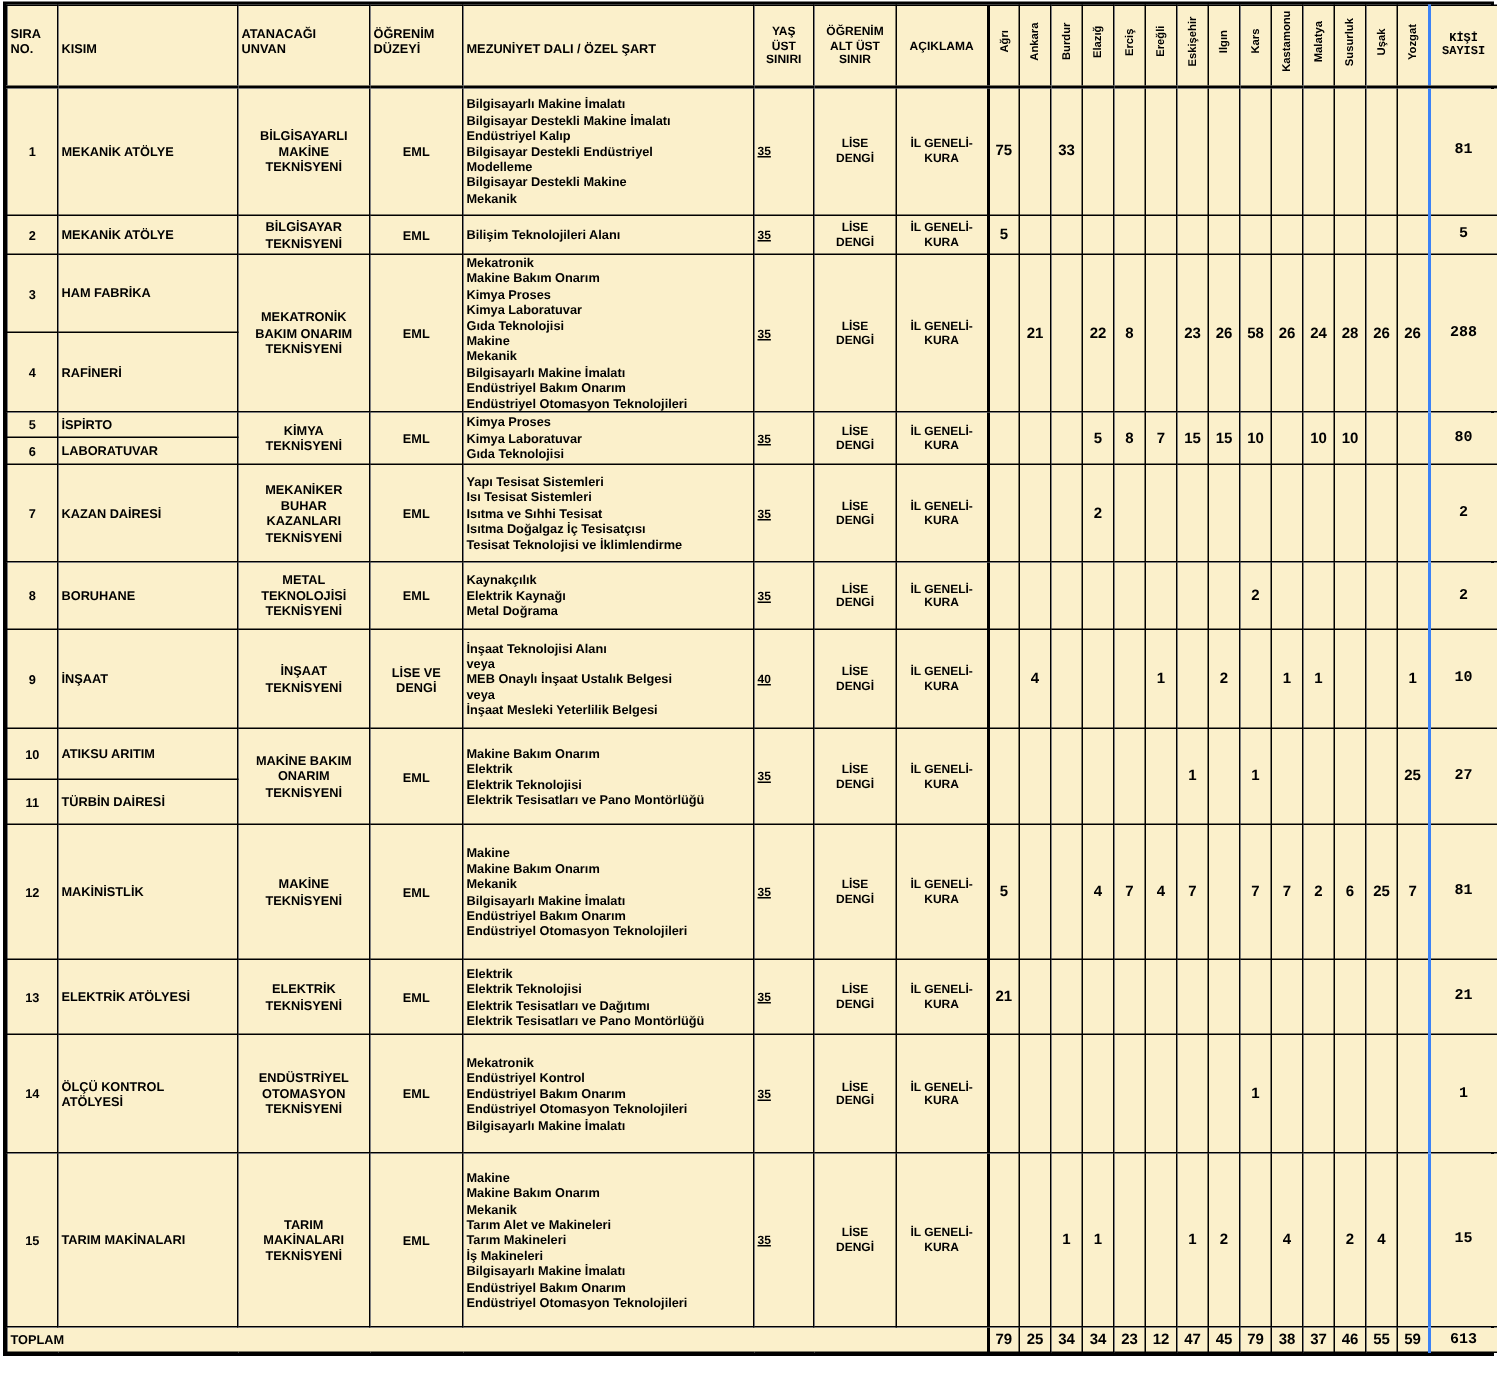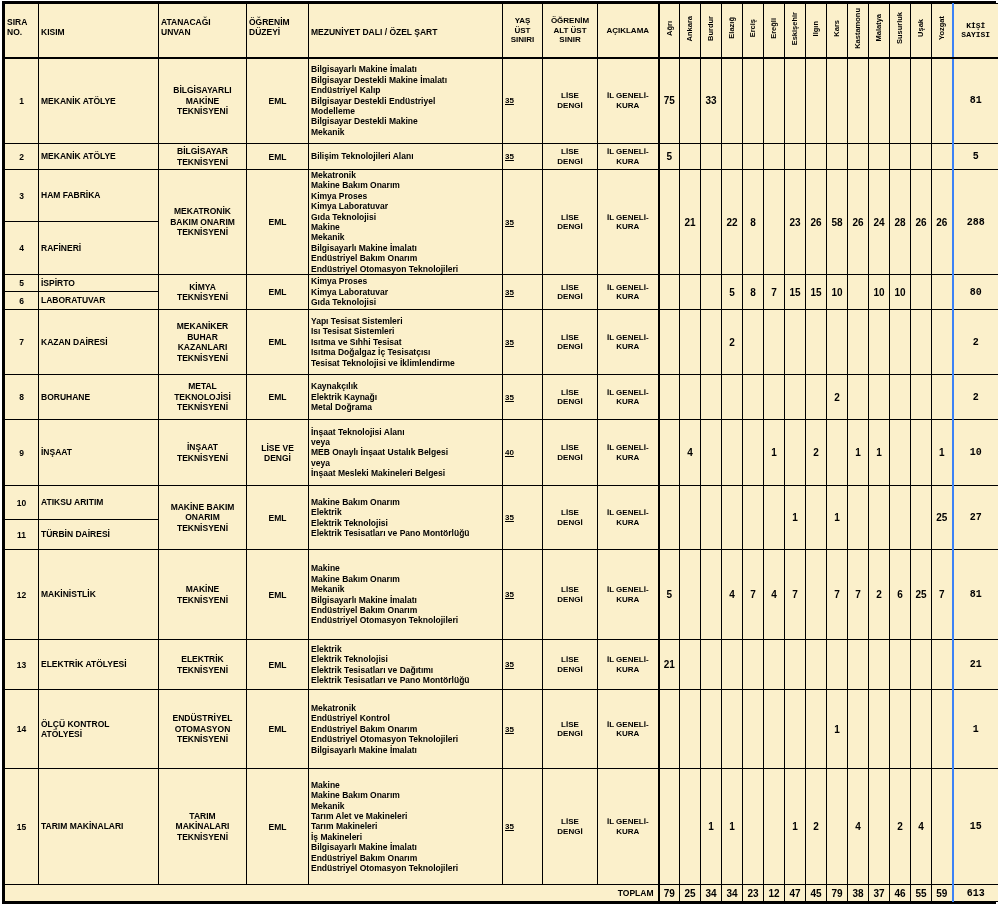--- a/index.html
+++ b/index.html
@@ -19,21 +19,21 @@
   .k-sira  { text-align:center; font-size:8.5px; }
   .k-kisim { text-align:left; font-size:8.5px; line-height:10.5px; white-space:pre-line; }
   .k-unvan { text-align:center; font-size:8.5px; line-height:10.5px; white-space:pre-line;margin-left:12px; }
   .k-edu   { text-align:center; font-size:8.5px; line-height:10px; white-space:pre-line; }
   .k-mezun { text-align:left; font-size:8.5px; line-height:10.4px; white-space:pre-line; }
   .k-yas   { font-size:8px;text-decoration:underline; }
   .k-lise  { text-align:center; font-size:8px; line-height:9.5px; white-space:pre-line; }
   .k-acik  { text-align:center; font-size:8px; line-height:9.5px; white-space:pre-line; }
   .k-city  { text-align:center; font-size:10px; padding:0; }
   .k-kisi  { text-align:center; font-size:10px; padding:0 11px; }
-  .k-toplam{ text-align:right; font-size:8.5px; padding-right:4px; }
+  .k-toplam{ text-align:left; font-size:8.5px; padding-right:4px; }
   .k-tcity { text-align:center; font-size:10px; padding:0;margin-top:12px; }
   .k-tkisi { text-align:center; font-size:10px; padding:0 1px; }
   .cfirst { border-left:2px solid #000; }
   .klast  { border-left:2px solid #3b82f6;font-family:Liberation Mono, monospace; }
 </style>
 </head>
 <body>
 
 <div class="page">
   <div class="frame">
@@ -307,21 +307,21 @@
             <td class="k-sira">9</td>
             <td class="k-kisim">İNŞAAT</td>
             <td class="k-unvan">İNŞAAT
 TEKNİSYENİ</td>
             <td class="k-edu">LİSE VE
 DENGİ</td>
             <td class="k-mezun">İnşaat Teknolojisi Alanı
 veya
 MEB Onaylı İnşaat Ustalık Belgesi
 veya
-İnşaat Mesleki Makineleri Belgesi</td>
+İnşaat Mesleki Yeterlilik Belgesi</td>
             <td class="k-yas">40</td>
             <td class="k-lise">LİSE
 DENGİ</td>
             <td class="k-acik">İL GENELİ-
 KURA</td>
             <td class="k-city cfirst"></td>
             <td class="k-city">4</td>
             <td class="k-city"></td>
             <td class="k-city"></td>
             <td class="k-city"></td>

